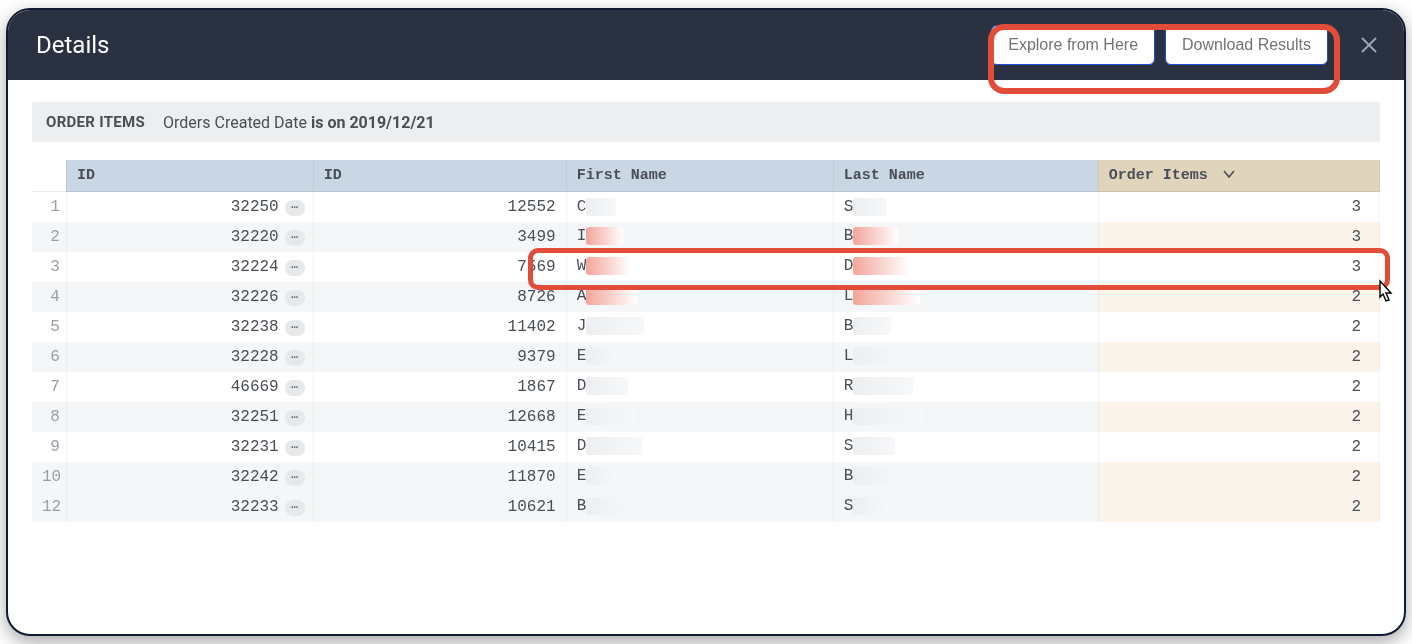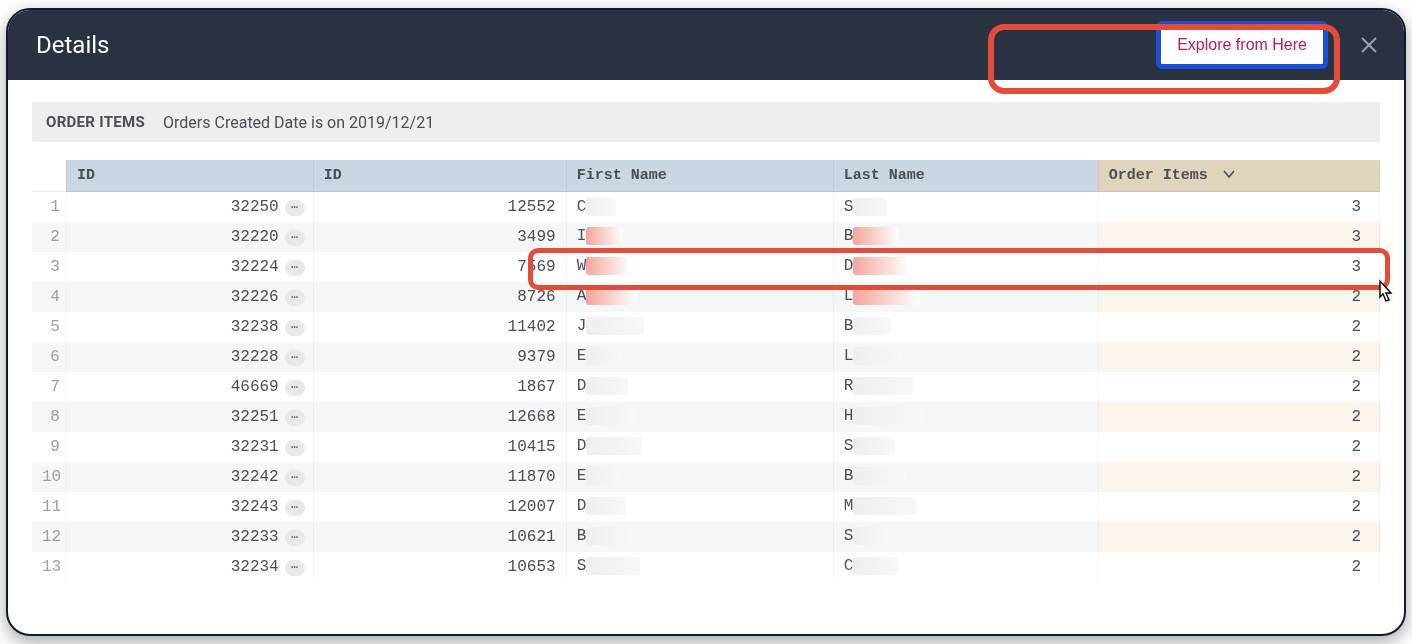--- a/index.html
+++ b/index.html
@@ -30,22 +30,22 @@
     flex: 1 1 auto;
     color: #fff;
   }
   .header-actions {
     display: flex;
     align-items: center;
     gap: 10px;
   }
   .btn {
     background: #fff;
-    color: #be185d;
-    border: 5px solid #1d4ed8;
+    color: #737373;
+    border: 1px solid #1d4ed8;
     border-radius: 6px;
     padding: 10px 16px;
     font-size: 16px;
     cursor: pointer;
   }
   .close-x {
     width: 34px; height: 34px; display:flex; align-items:center; justify-content:center;
     margin-left: 14px;
     cursor: pointer;
   }
@@ -79,21 +79,21 @@
   .filter-title {
     font-size: 15px;
     font-weight: 700;
     color: #4a4f57;
     letter-spacing: .3px;
   }
   .filter-text {
     font-size: 16px;
     color: #4a4f57;
   }
-  .filter-text .strong { font-weight: 400; }
+  .filter-text .strong { font-weight: 700; }
   
   .table {
     width: 100%;
     border-collapse: collapse;
     table-layout: fixed;
     font-family: Liberation Mono, monospace;
   }
   .table col.rownum { width: 34px; }
   .table col.id1 { width: 244px; }
   .table col.id2 { width: 250px; }
@@ -167,20 +167,21 @@
 </style>
 </head>
 <body>
 
 <div class="frame">
 
   <div class="header">
     <div class="header-title">Details</div>
     <div class="header-actions">
       <button class="btn">Explore from Here</button>
+      <button class="btn">Download Results</button>
       <div class="close-x">
         <svg width="22" height="22" viewBox="0 0 22 22" fill="none" stroke-width="2">
           <line x1="4" y1="4" x2="18" y2="18"></line>
           <line x1="18" y1="4" x2="4" y2="18"></line>
         </svg>
       </div>
     </div>
   </div>
 
   <div class="highlight-buttons"></div>
@@ -325,51 +326,29 @@
             <td class="rownum">10</td>
             <td class="idcell dimcell"><span class="idwrap">
                 <span>32242</span>
                 <span class="ellip">⋯</span>
               </span></td>
             <td class="id2cell dimcell">11870</td>
             <td class="dimcell"><span>E</span><span class="blur-box blur-grey" style="width: 33px;"></span></td>
             <td class="dimcell"><span>B</span><span class="blur-box blur-grey" style="width: 53px;"></span></td>
             <td class="meascell">2</td>
           </tr>
-          <tr>
-            <td class="rownum">11</td>
-            <td class="idcell dimcell"><span class="idwrap">
-                <span>32243</span>
-                <span class="ellip">⋯</span>
-              </span></td>
-            <td class="id2cell dimcell">12007</td>
-            <td class="dimcell"><span>D</span><span class="blur-box blur-grey" style="width: 40px;"></span></td>
-            <td class="dimcell"><span>M</span><span class="blur-box blur-grey" style="width: 64px;"></span></td>
-            <td class="meascell">2</td>
-          </tr>
           <tr class="alt">
             <td class="rownum">12</td>
             <td class="idcell dimcell"><span class="idwrap">
                 <span>32233</span>
                 <span class="ellip">⋯</span>
               </span></td>
             <td class="id2cell dimcell">10621</td>
             <td class="dimcell"><span>B</span><span class="blur-box blur-grey" style="width: 47px;"></span></td>
             <td class="dimcell"><span>S</span><span class="blur-box blur-grey" style="width: 35px;"></span></td>
-            <td class="meascell">2</td>
-          </tr>
-          <tr>
-            <td class="rownum">13</td>
-            <td class="idcell dimcell"><span class="idwrap">
-                <span>32234</span>
-                <span class="ellip">⋯</span>
-              </span></td>
-            <td class="id2cell dimcell">10653</td>
-            <td class="dimcell"><span>S</span><span class="blur-box blur-grey" style="width: 54px;"></span></td>
-            <td class="dimcell"><span>C</span><span class="blur-box blur-grey" style="width: 46px;"></span></td>
             <td class="meascell">2</td>
           </tr>
         </tbody>
     </table>
 
   </div>
 
   <div id="row-ring" class="highlight-row" style="display: block; left: 520.125px; top: 237.766px; width: 861.375px; height: 42px;"></div>
 
   <div id="cursor" class="cursor" style="display: block; left: 1361.5px; top: 268.766px;">

